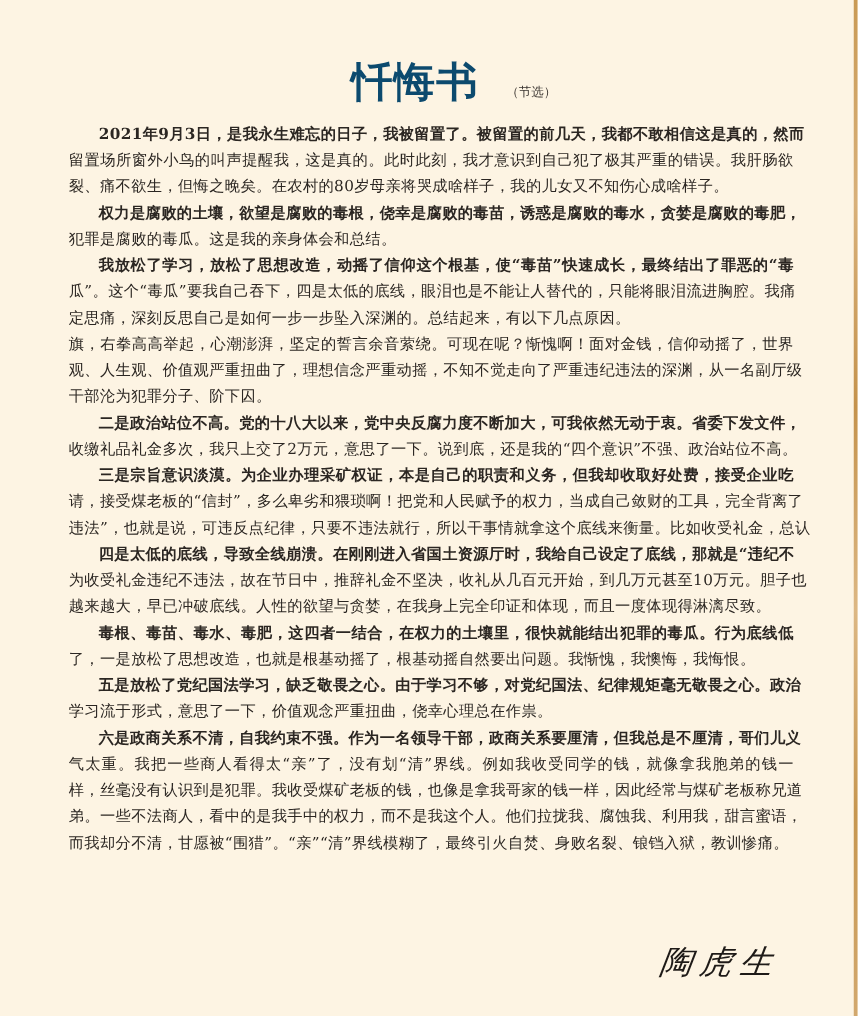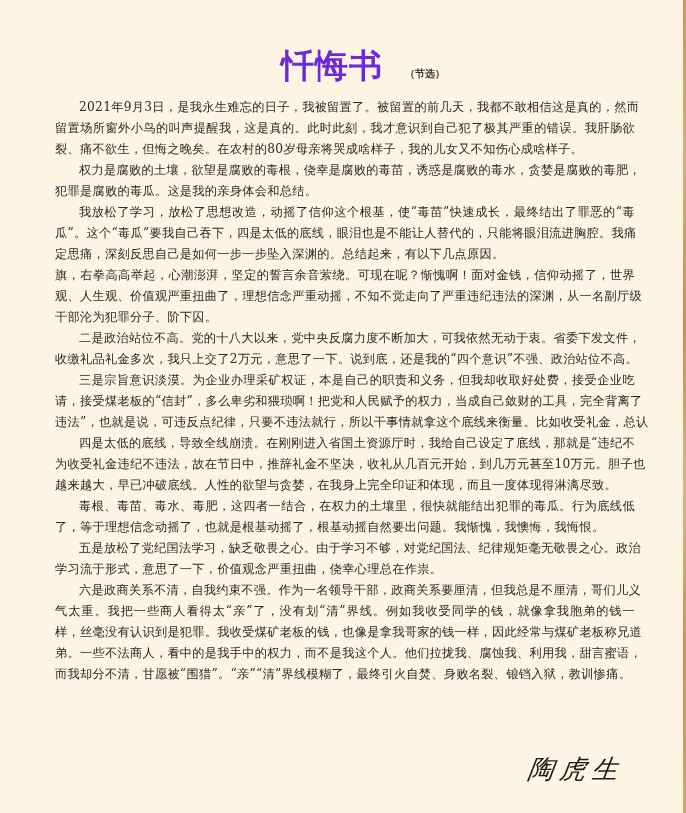--- a/index.html
+++ b/index.html
@@ -17,44 +17,43 @@
   .title-wrap {
     position: absolute; top: 44px; left: 0; width: 686px;
     text-align: center;
   }
   .title {
     display: inline-block;
     font-family: "DejaVu Sans", "Liberation Sans", sans-serif;
     font-weight: bold;
     font-size: 33px;
     letter-spacing: 1px;
-    color: #6d28d9;
+    color: #0c4a6e;
     vertical-align: baseline;
     margin-left: 40px;
   }
   .subtitle {
     display: inline-block;
     font-size: 10px;
     color: #3a3430;
     margin-left: 22px;
     vertical-align: baseline;
-    font-weight: bold;
   }
   .body-text {
     position: absolute; top: 97px; left: 55px; width: 580px;
   }
   .line {
     height: 21px; line-height: 21px;
     font-size: 12.2px;
     white-space: nowrap;
     text-align: justify;
     text-align-last: justify;
     letter-spacing: 0.3px;
   }
-  .line.indent { padding-left: 24px; }
+  .line.indent { padding-left: 24px; font-weight: bold; }
   .line.last { text-align-last: left; }
   .signature {
     position: absolute; left: 528px; top: 752px;
     font-family: "DejaVu Serif", serif;
     font-style: italic;
     font-size: 26px;
     color: #1e1a17;
     letter-spacing: 6px;
     transform: skewX(-8deg);
   }
@@ -82,21 +81,21 @@
     <div class="line last">干部沦为犯罪分子、阶下囚。</div>
     <div class="line indent">二是政治站位不高。党的十八大以来，党中央反腐力度不断加大，可我依然无动于衷。省委下发文件，</div>
     <div class="line last">收缴礼品礼金多次，我只上交了2万元，意思了一下。说到底，还是我的“四个意识”不强、政治站位不高。</div>
     <div class="line indent">三是宗旨意识淡漠。为企业办理采矿权证，本是自己的职责和义务，但我却收取好处费，接受企业吃</div>
     <div class="line">请，接受煤老板的“信封”，多么卑劣和猥琐啊！把党和人民赋予的权力，当成自己敛财的工具，完全背离了</div>
     <div class="line">违法”，也就是说，可违反点纪律，只要不违法就行，所以干事情就拿这个底线来衡量。比如收受礼金，总认</div>
     <div class="line indent">四是太低的底线，导致全线崩溃。在刚刚进入省国土资源厅时，我给自己设定了底线，那就是“违纪不</div>
     <div class="line">为收受礼金违纪不违法，故在节日中，推辞礼金不坚决，收礼从几百元开始，到几万元甚至10万元。胆子也</div>
     <div class="line last">越来越大，早已冲破底线。人性的欲望与贪婪，在我身上完全印证和体现，而且一度体现得淋漓尽致。</div>
     <div class="line indent">毒根、毒苗、毒水、毒肥，这四者一结合，在权力的土壤里，很快就能结出犯罪的毒瓜。行为底线低</div>
-    <div class="line last">了，等于理想信念动摇了，也就是根基动摇了，根基动摇自然要出问题。我惭愧，我懊悔，我悔恨。</div>
+    <div class="line last">了，一是放松了思想改造，也就是根基动摇了，根基动摇自然要出问题。我惭愧，我懊悔，我悔恨。</div>
     <div class="line indent">五是放松了党纪国法学习，缺乏敬畏之心。由于学习不够，对党纪国法、纪律规矩毫无敬畏之心。政治</div>
     <div class="line last">学习流于形式，意思了一下，价值观念严重扭曲，侥幸心理总在作祟。</div>
     <div class="line indent">六是政商关系不清，自我约束不强。作为一名领导干部，政商关系要厘清，但我总是不厘清，哥们儿义</div>
     <div class="line">气太重。我把一些商人看得太“亲”了，没有划“清”界线。例如我收受同学的钱，就像拿我胞弟的钱一</div>
     <div class="line">样，丝毫没有认识到是犯罪。我收受煤矿老板的钱，也像是拿我哥家的钱一样，因此经常与煤矿老板称兄道</div>
     <div class="line">弟。一些不法商人，看中的是我手中的权力，而不是我这个人。他们拉拢我、腐蚀我、利用我，甜言蜜语，</div>
     <div class="line last">而我却分不清，甘愿被“围猎”。“亲”“清”界线模糊了，最终引火自焚、身败名裂、锒铛入狱，教训惨痛。</div>
   </div>
 
 <div class="signature">陶虎生</div>

